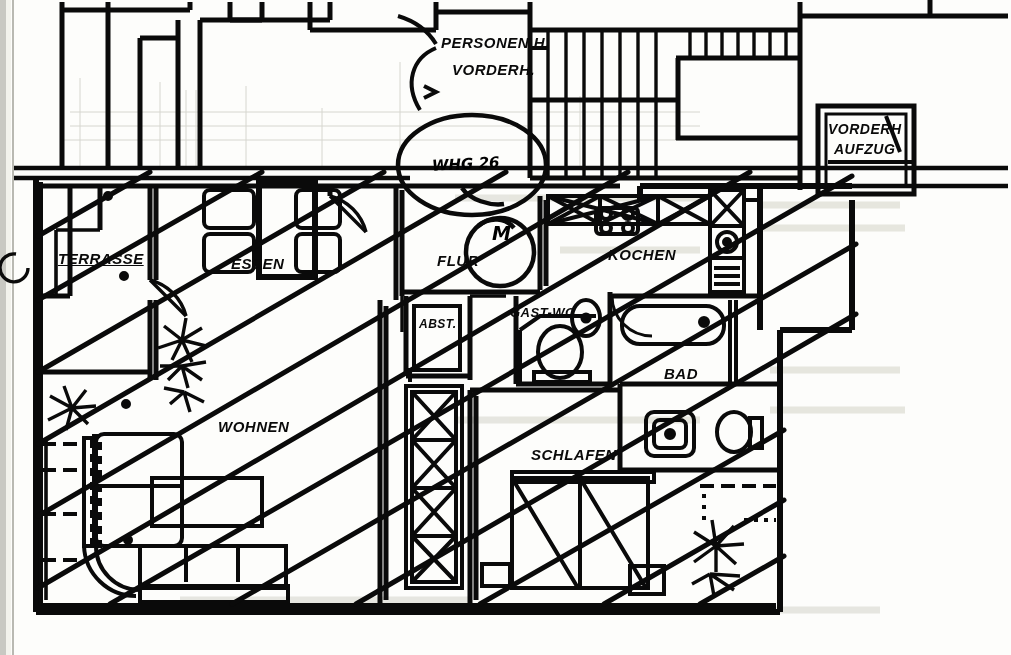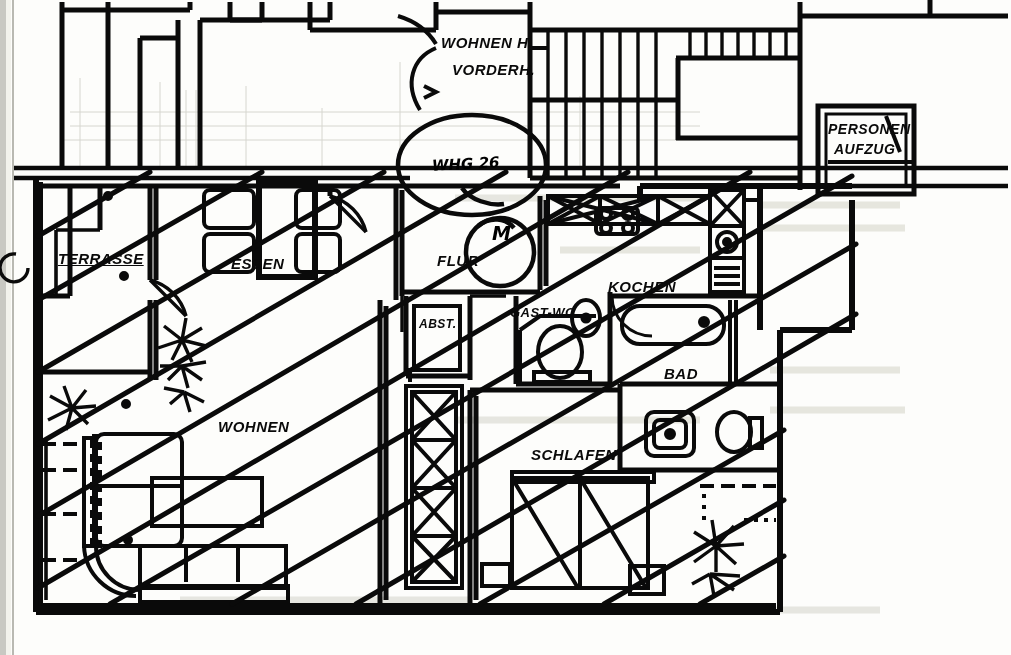--- a/index.html
+++ b/index.html
@@ -366,28 +366,28 @@
       <path d="M398 16 C 418 22 430 34 436 44"></path>
       <path d="M828 162 L916 162"></path>
       <path d="M886 116 L900 152"></path>
     </g>
 
   </svg>
 
   <div class="lbl" style="left:58px;  top:250px; font-size:15px;text-decoration:underline;">TERRASSE</div>
   <div class="lbl" style="left:231px; top:255px; font-size:15px;">ESSEN</div>
   <div class="lbl" style="left:437px; top:252px; font-size:15px;">FLUR</div>
-  <div class="lbl" style="left:608px; top:246px; font-size:15px;margin-top:32px;">KOCHEN</div>
+  <div class="lbl" style="left:608px; top:246px; font-size:15px;">KOCHEN</div>
   <div class="lbl" style="left:419px; top:317px; font-size:12px;">ABST.</div>
   <div class="lbl" style="left:510px; top:305px; font-size:13px;text-align:center;">GAST-WC</div>
   <div class="lbl" style="left:664px; top:365px; font-size:15px;">BAD</div>
   <div class="lbl" style="left:218px; top:418px; font-size:15px;">WOHNEN</div>
   <div class="lbl" style="left:531px; top:446px; font-size:15px;">SCHLAFEN</div>
 
-  <div class="lbl" style="left:441px; top:34px; font-size:15px;">WOHNEN H.</div>
+  <div class="lbl" style="left:441px; top:34px; font-size:15px;">PERSONEN H.</div>
   <div class="lbl" style="left:452px; top:61px; font-size:15px;">VORDERH.</div>
-  <div class="lbl" style="left:828px; top:121px; font-size:14px;">PERSONEN</div>
+  <div class="lbl" style="left:828px; top:121px; font-size:14px;">VORDERH</div>
   <div class="lbl" style="left:834px; top:141px; font-size:14px;">AUFZUG</div>
 
   <div class="hand" style="left:432px; top:155px; font-size:15px; transform:rotate(-3deg);">WHG 26</div>
   <div class="hand" style="left:492px; top:222px; font-size:19px;">M</div>
 
 </div>
 
 </body></html>

